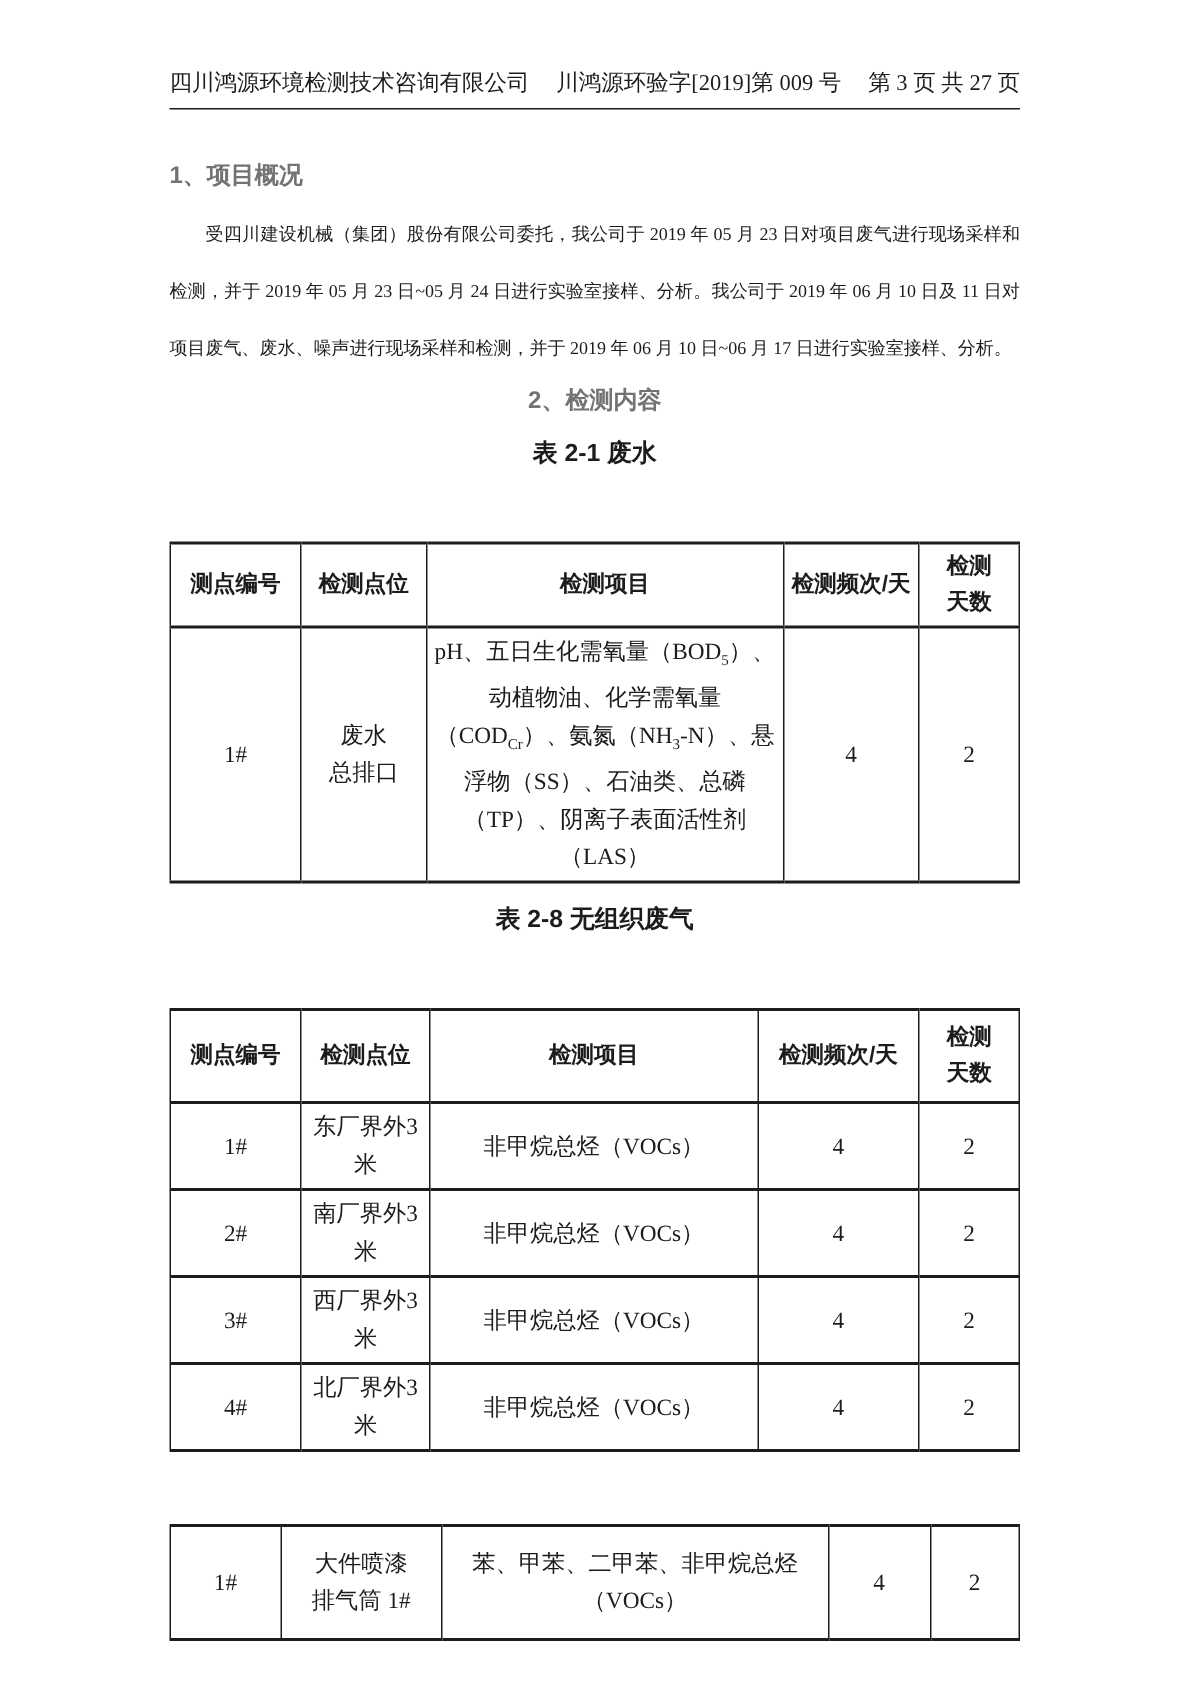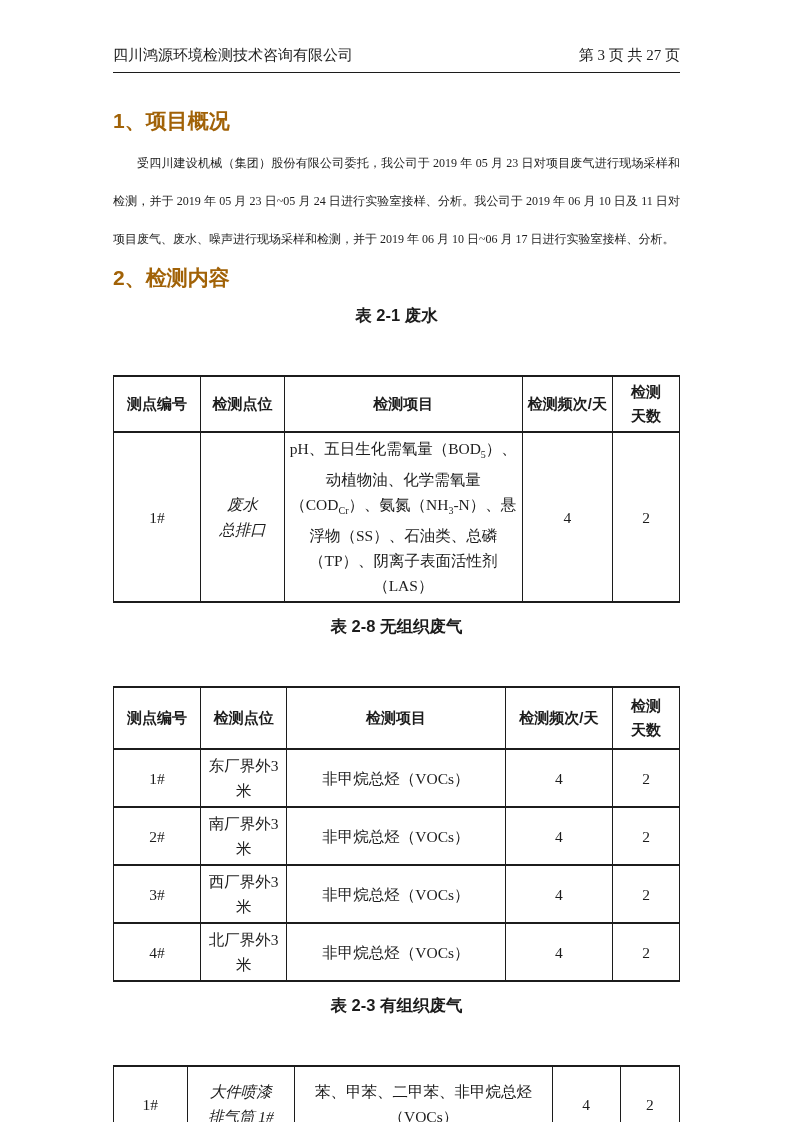--- a/index.html
+++ b/index.html
@@ -27,25 +27,25 @@
     padding-top: 46px;
     padding-bottom: 7px;
     border-bottom: 1.5px solid #1c1c1c;
     font-size: 15px;
     white-space: nowrap;
   }
   
   .sec-heading {
     font-family: "Liberation Sans", "DejaVu Sans", sans-serif;
     font-weight: bold;
-    font-size: 21px;
-    color: #a16207;
+    font-size: 16px;
+    color: #737373;
   }
   .sec-1 { margin-top: 34px; }
-  .sec-2 { margin-top: 6px; }
+  .sec-2 { margin-top: 6px; text-align: center; }
   
   .body-paragraph {
     margin-top: 9px;
     font-size: 12px;
     line-height: 38px;
     text-align: justify;
     text-indent: 2em;
   }
   
   .table-title {
@@ -76,37 +76,38 @@
     font-family: "Liberation Sans", "DejaVu Sans", sans-serif;
     font-weight: bold;
     font-size: 15px;
     white-space: pre-line;
     line-height: 24px;
   }
   table.det td {
     font-size: 15.5px;
     line-height: 25px;
   }
-  td.multiline { white-space: pre-line; line-height: 30px; font-style: italic; }
+  td.multiline { white-space: pre-line; line-height: 30px; }
   table.t1 th { height: 52px; }
   table.t1 td { height: 100px; }
   table.t2 th { height: 62px; }
   table.t2 td { height: 57px; }
   table.t3 th { height: 66px; }
   table.t3 td { height: 76px; }
   td .items-rich sub { font-size: 10px; }
 </style>
 </head>
 <body>
 
 <div class="page">
   <div class="content">
 
     <div class="doc-header">
       <span>四川鸿源环境检测技术咨询有限公司</span>
+      <span>川鸿源环验字[2019]第 009 号</span>
       <span>第 3 页 共 27 页</span>
     </div>
 
     <div class="sec-heading sec-1">1、项目概况</div>
     <p class="body-paragraph">受四川建设机械（集团）股份有限公司委托，我公司于 2019 年 05 月 23 日对项目废气进行现场采样和检测，并于 2019 年 05 月 23 日~05 月 24 日进行实验室接样、分析。我公司于 2019 年 06 月 10 日及 11 日对项目废气、废水、噪声进行现场采样和检测，并于 2019 年 06 月 10 日~06 月 17 日进行实验室接样、分析。</p>
 
     <div class="sec-heading sec-2">2、检测内容</div>
 
     <div class="table-title">表 2-1 废水</div>
     <table class="det t1">
@@ -179,21 +180,20 @@
       <tr>
         <td>4#</td>
         <td>北厂界外3米</td>
         <td>非甲烷总烃（VOCs）</td>
         <td>4</td>
         <td>2</td>
       </tr>
     </tbody>
       </table>
 
-    <div class="table-title">表 2-3 有组织废气</div>
     <table class="det t3">
       <colgroup>
         <col style="width:13.0%">
           <col style="width:19.0%">
           <col style="width:45.5%">
           <col style="width:12.0%">
           <col style="width:10.5%">
       </colgroup>
       <tbody>
       <tr>

